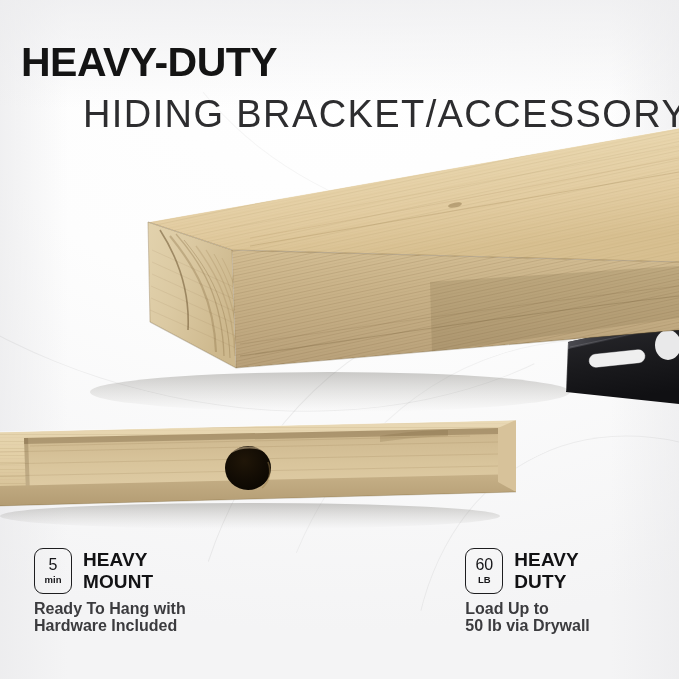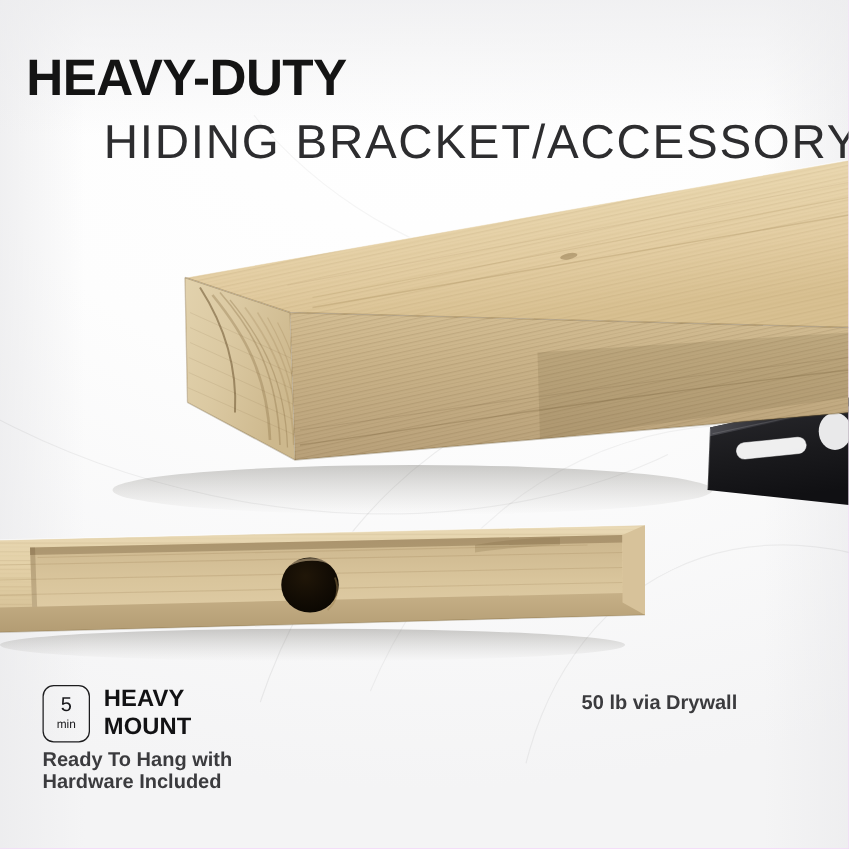--- a/index.html
+++ b/index.html
@@ -6,21 +6,21 @@
     margin: 0;
     padding: 0;
     background: #ffffff;
   }
   #stage {
     position: relative;
     width: 679px;
     height: 679px;
     overflow: hidden;
     font-family: "Liberation Sans", sans-serif;
-    background: #f0abfc;
+    background: #fef9c3;
   }
 
   
   .bg-base {
     position: absolute;
     inset: 0;
     background:
       radial-gradient(120% 85% at 50% 8%, #ffffff 0%, #fdfdfd 45%, #f4f4f5 100%);
   }
   .bg-vignette {
@@ -105,21 +105,21 @@
     background: transparent;
   }
   .badge-big {
     font-size: 16px;
     font-weight: 500;
     color: #17171a;
     line-height: 16px;
   }
   .badge-small {
     font-size: 9.5px;
-    font-weight: 400;
+    font-weight: 700;
     color: #17171a;
     line-height: 12px;
     margin-top: 1px;
   }
   .badge-icon {
     width: 38px;
     height: 46px;
     border: 1.4px solid #1d1d1f;
     border-radius: 9px;
     box-sizing: border-box;
@@ -394,19 +394,30 @@
       <div class="f-desc">
         <div>Ready To Hang with</div>
         <div>Hardware Included</div>
       </div>
     </div>
 
     <div class="feature">
     </div>
 
     <div class="feature">
+      <div class="f-head">
+        <div class="badge">
+          <span class="badge-big">60</span>
+          <span class="badge-small">LB</span>
+        </div>
+        <div class="f-title">
+          <div>HEAVY</div>
+          <div>DUTY</div>
+        </div>
+      </div>
       <div class="f-desc">
+        <div>Load Up to</div>
         <div>50 lb via Drywall</div>
       </div>
     </div>
 
   </div>
 </div>
 
 </body></html>

